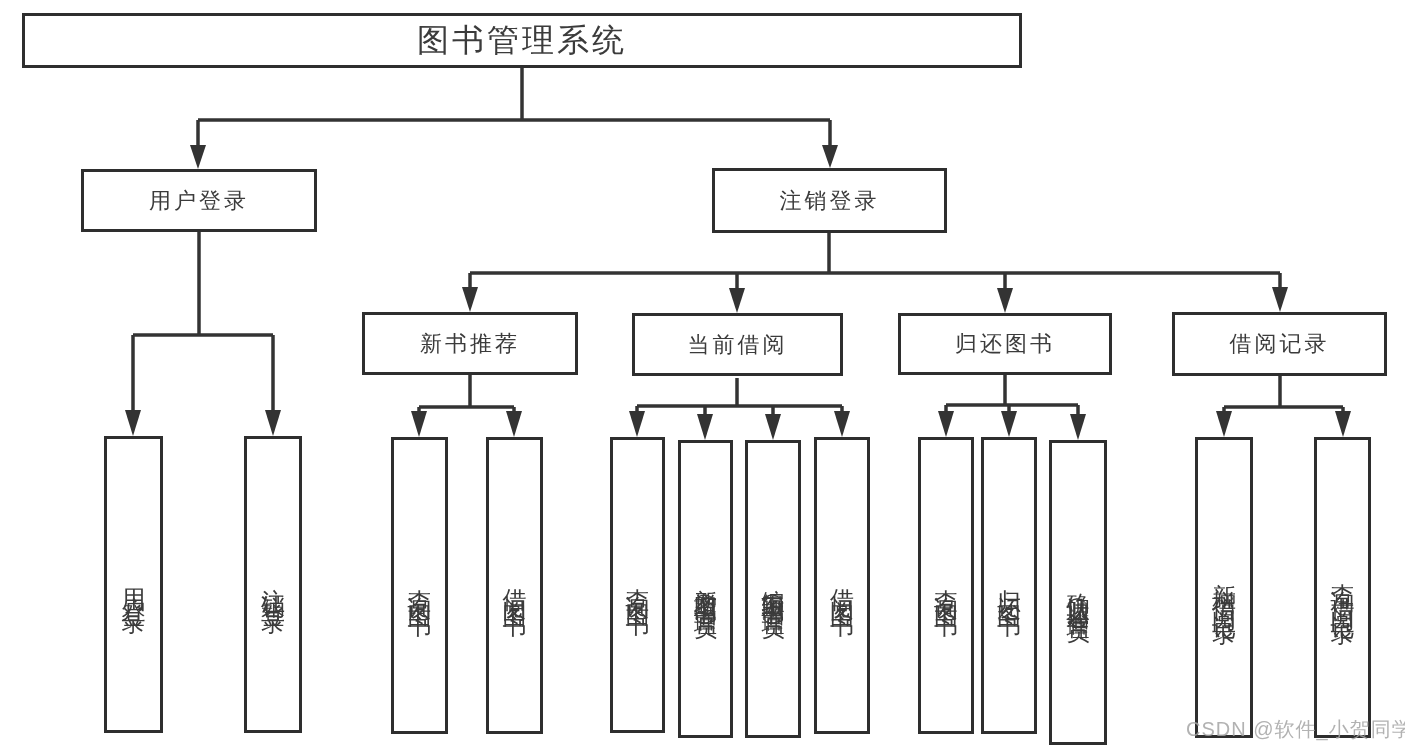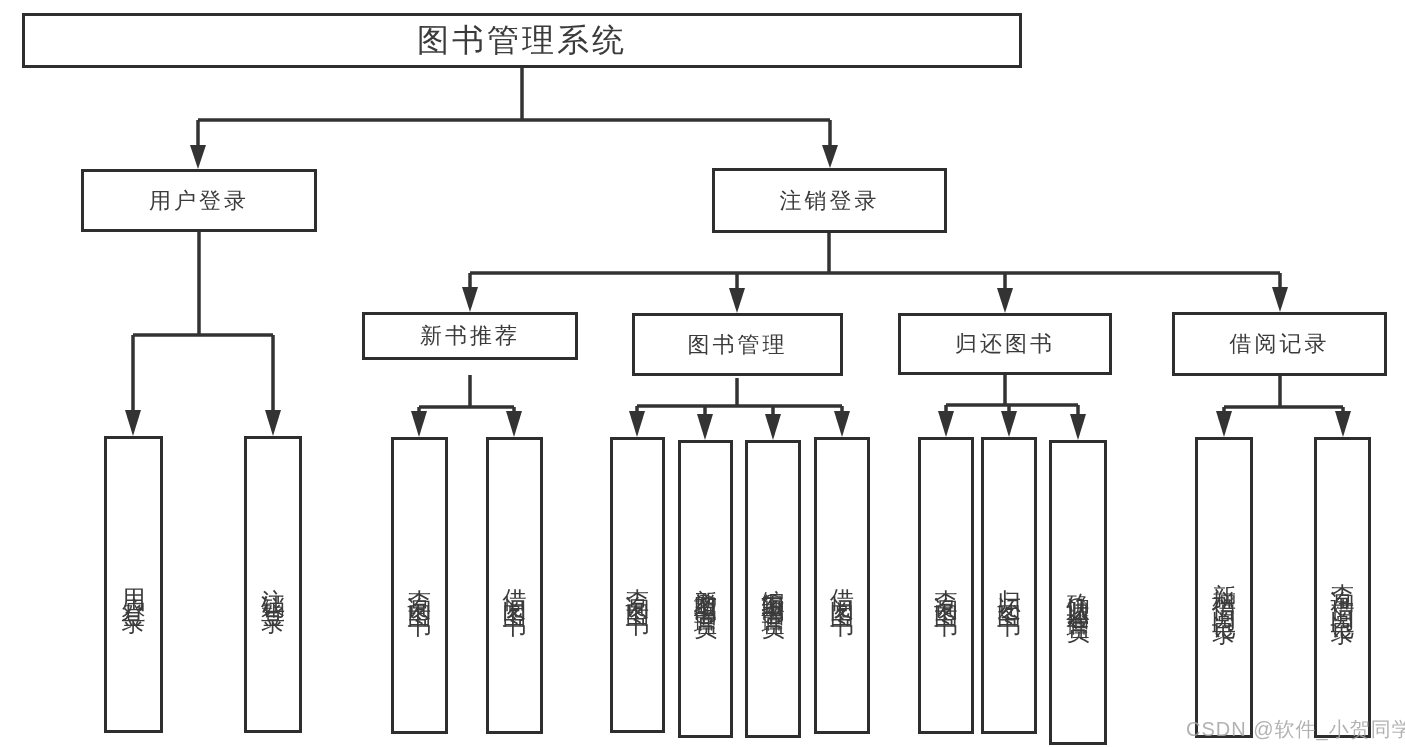--- a/index.html
+++ b/index.html
@@ -98,22 +98,22 @@
       <polygon points="1216,411 1232,411 1224,437"></polygon>
     <polyline points="1343,407 1343,420"></polyline>
       <polygon points="1335,411 1351,411 1343,437"></polygon>
   </svg>
 
   <div class="box h root" style="left:22px;top:13px;width:1000px;height:55px">图书管理系统</div>
 
   <div class="box h" style="left:81px;top:169px;width:236px;height:63px">用户登录</div>
   <div class="box h" style="left:712px;top:168px;width:235px;height:65px">注销登录</div>
 
-  <div class="box h" style="left:362px;top:312px;width:216px;height:48px">新书推荐</div>
-  <div class="box h" style="left:632px;top:313px;width:211px;height:63px">图书管理</div>
+  <div class="box h" style="left:362px;top:312px;width:216px;height:63px">新书推荐</div>
+  <div class="box h" style="left:632px;top:313px;width:211px;height:63px">当前借阅</div>
   <div class="box h" style="left:898px;top:313px;width:214px;height:62px">归还图书</div>
   <div class="box h" style="left:1172px;top:312px;width:215px;height:64px">借阅记录</div>
 
   <div class="box v" style="left:104px;top:436px;width:59px;height:297px">用户登录</div>
   <div class="box v" style="left:244px;top:436px;width:58px;height:297px">注销登录</div>
 
   <div class="box v" style="left:391px;top:437px;width:57px;height:297px">查询图书</div>
   <div class="box v" style="left:486px;top:437px;width:57px;height:297px">借阅图书</div>
 
   <div class="box v" style="left:610px;top:437px;width:55px;height:296px">查询图书</div>

